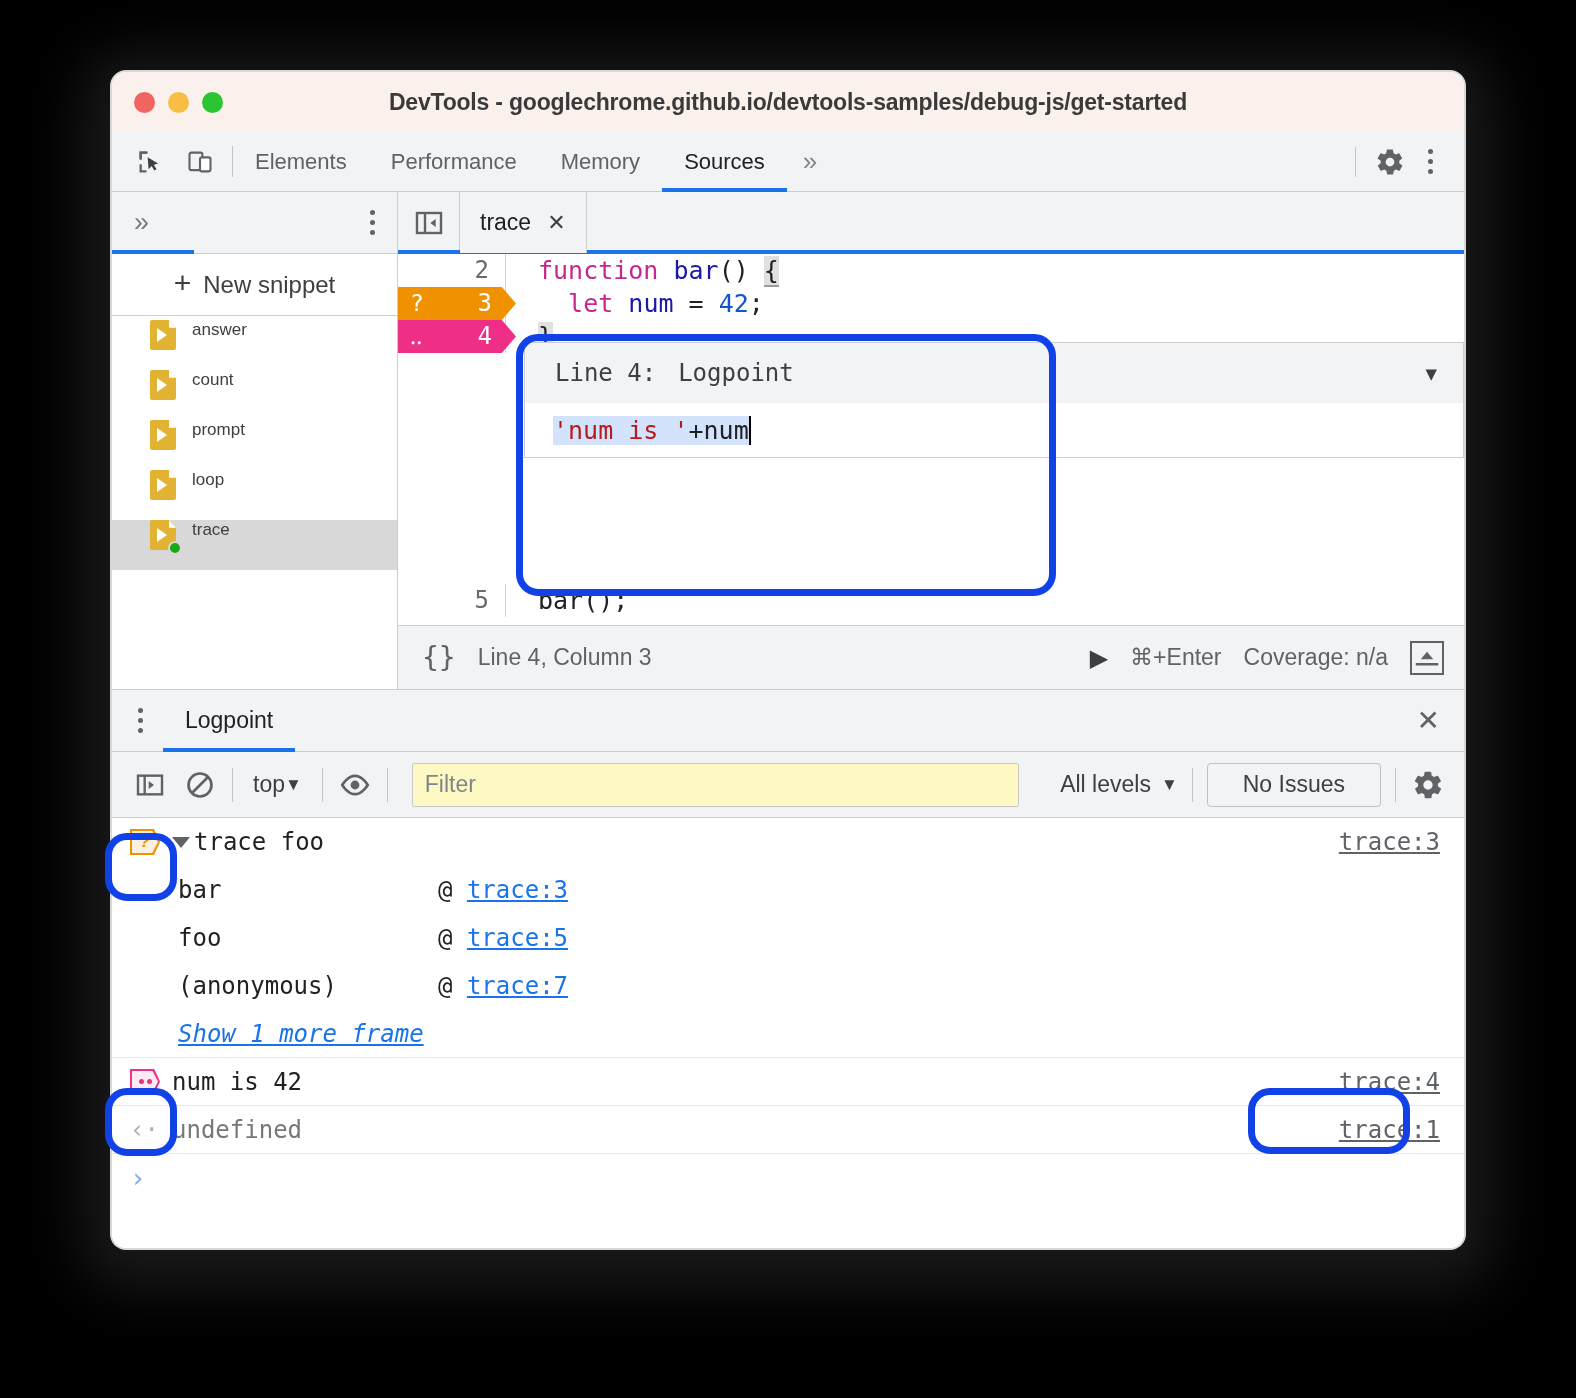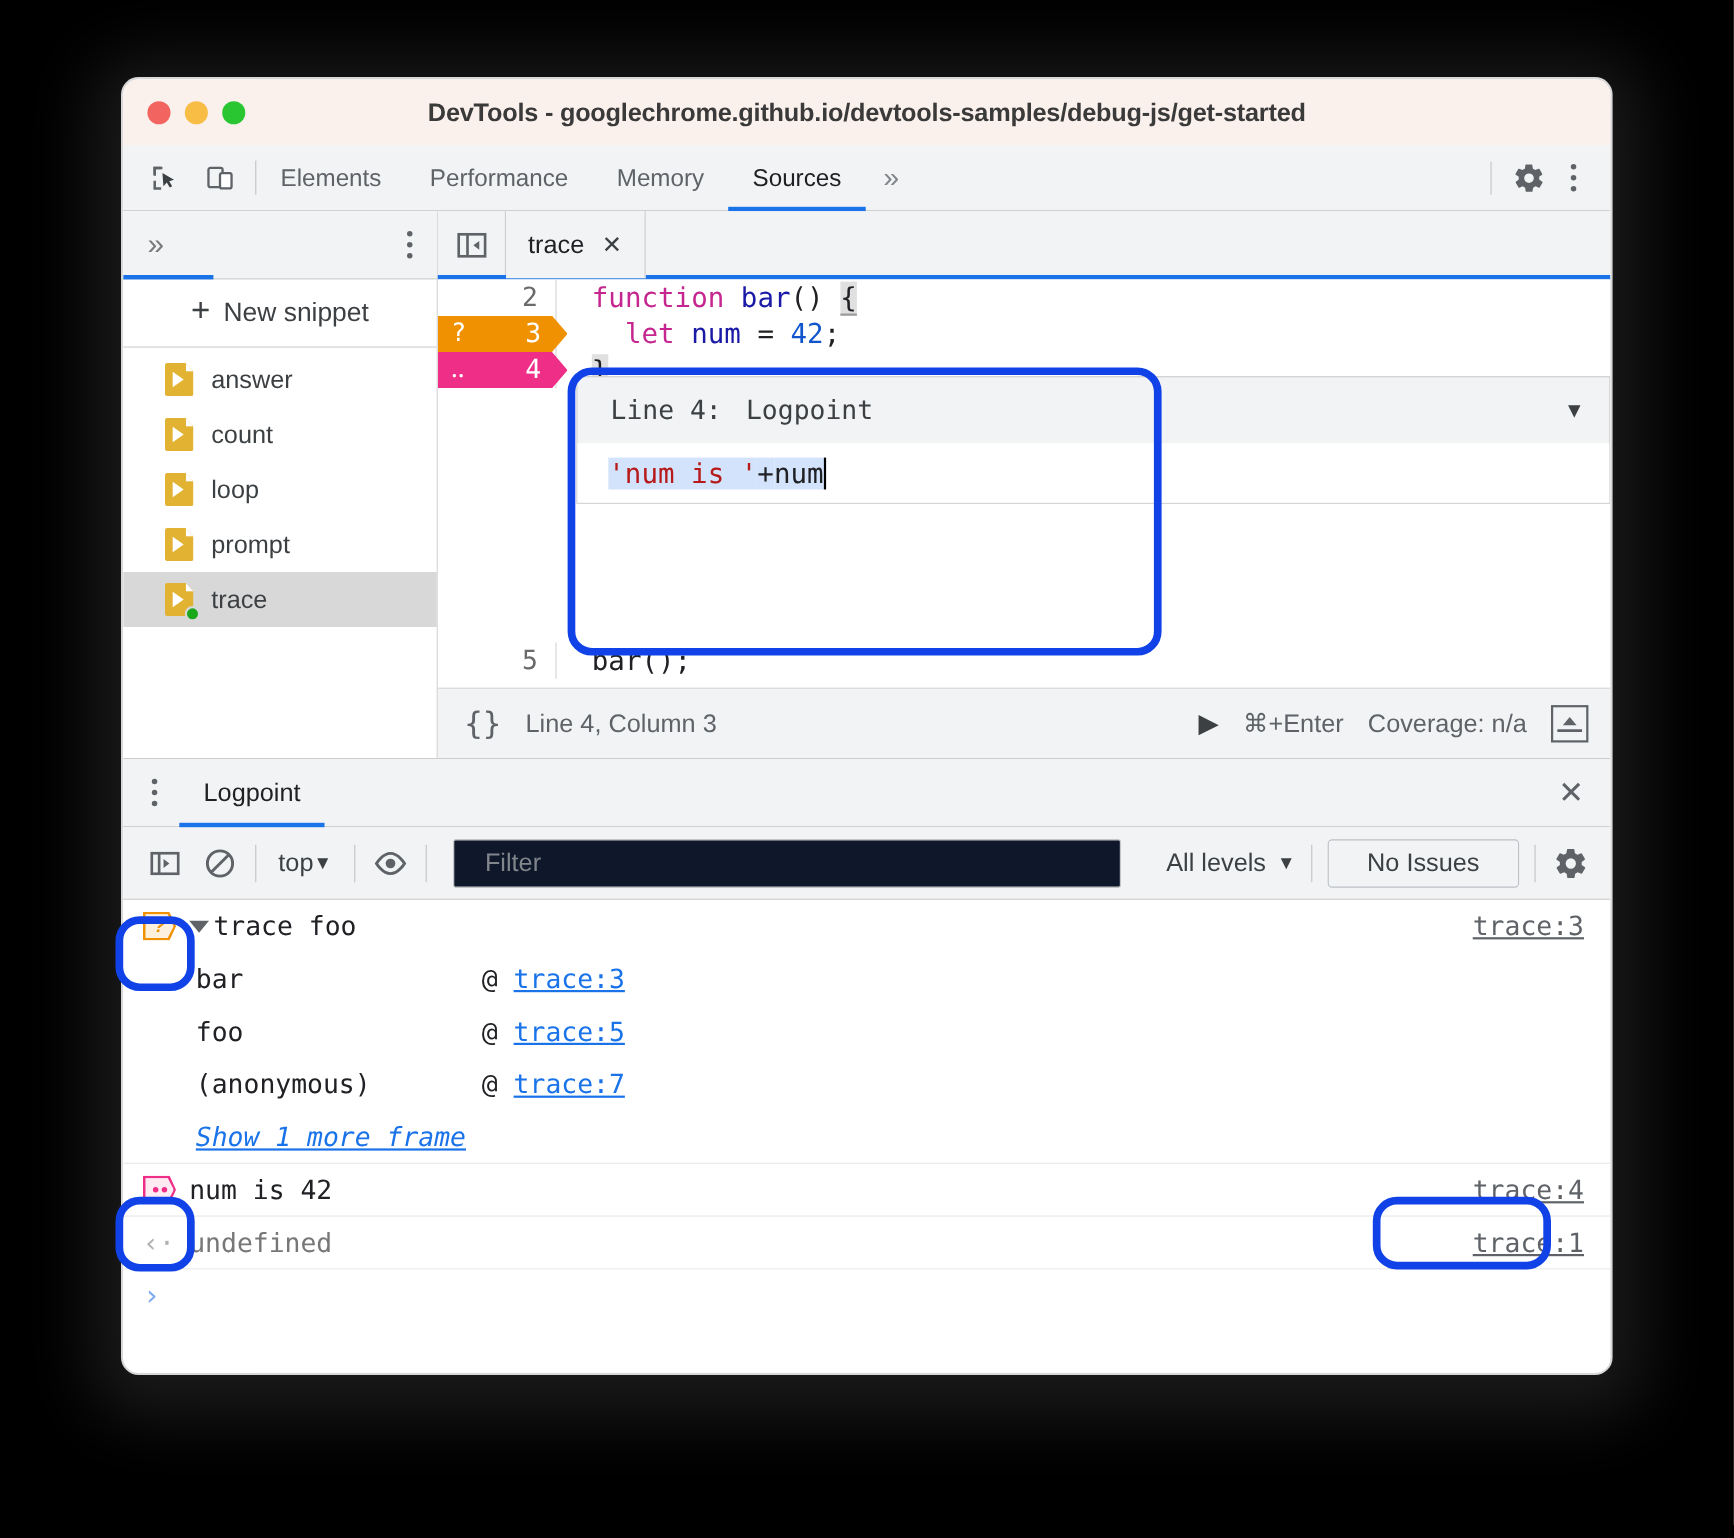--- a/index.html
+++ b/index.html
@@ -125,23 +125,23 @@
     border-bottom: 1px solid #cdcdcd;
     cursor: pointer;
   }
   .plus {
     font-size: 30px; color: #3c4043; line-height: 1; font-weight: 300;
     position: relative; top: -2px;
   }
   .snippet-list { padding-top: 4px; }
   .snippet {
     height: 50px;
-    display: flex; align-items: center; gap: 16px;
+    display: flex; gap: 16px;
     padding-left: 38px;
-    font-size: 23px; color: #3c4043;
+    font-size: 17px; color: #3c4043;
     cursor: pointer;
     position: relative;
   }
   .snippet.selected { background: #d8d8d8; }
   .snip-icon { position: relative; width: 26px; height: 30px; flex: none; }
   .snip-icon .page {
     position: absolute; inset: 0;
     background: #e2b233;
     clip-path: polygon(0 0, 72% 0, 100% 26%, 100% 100%, 0 100%);
     border-radius: 2px;
@@ -334,25 +334,25 @@
     gap: 14px;
   }
   .ctx-select {
     display: flex; align-items: center; gap: 0;
     font-size: 23px; color: #3c4043; cursor: pointer;
     padding: 0 6px;
   }
   .caret-dn { font-size: 17px; color: #3c4043; }
   .filter-input {
     flex: 1; height: 44px;
-    background: #0f172a;
+    background: #fef9c3;
     border: 1px solid #c9c9c9;
     border-radius: 2px;
     display: flex; align-items: center;
-    padding-left: 28px;
+    padding-left: 12px;
     font-size: 23px; color: #80868b;
     margin: 0 10px;
   }
   .levels {
     display:flex; align-items:center; gap:10px;
     font-size: 23px; color: #3c4043; cursor:pointer;margin-left:17px;
   }
   .issues-btn {
     border: 1px solid #bdc1c6; border-radius: 4px;
     height: 44px; display: flex; align-items: center;
@@ -510,29 +510,29 @@
               <i class="play"></i>
             </span>
           <span>count</span>
         </div>
         <div class="snippet">
           <span class="snip-icon">
               <i class="page"></i>
               <i class="fold"></i>
               <i class="play"></i>
             </span>
-          <span>loop</span>
+          <span>prompt</span>
         </div>
         <div class="snippet">
           <span class="snip-icon">
               <i class="page"></i>
               <i class="fold"></i>
               <i class="play"></i>
             </span>
-          <span>prompt</span>
+          <span>loop</span>
         </div>
         <div class="snippet selected">
           <span class="snip-icon">
               <i class="page"></i>
               <i class="fold"></i>
               <i class="play"></i>
               <i class="greendot"></i>
             </span>
           <span>trace</span>
         </div>

